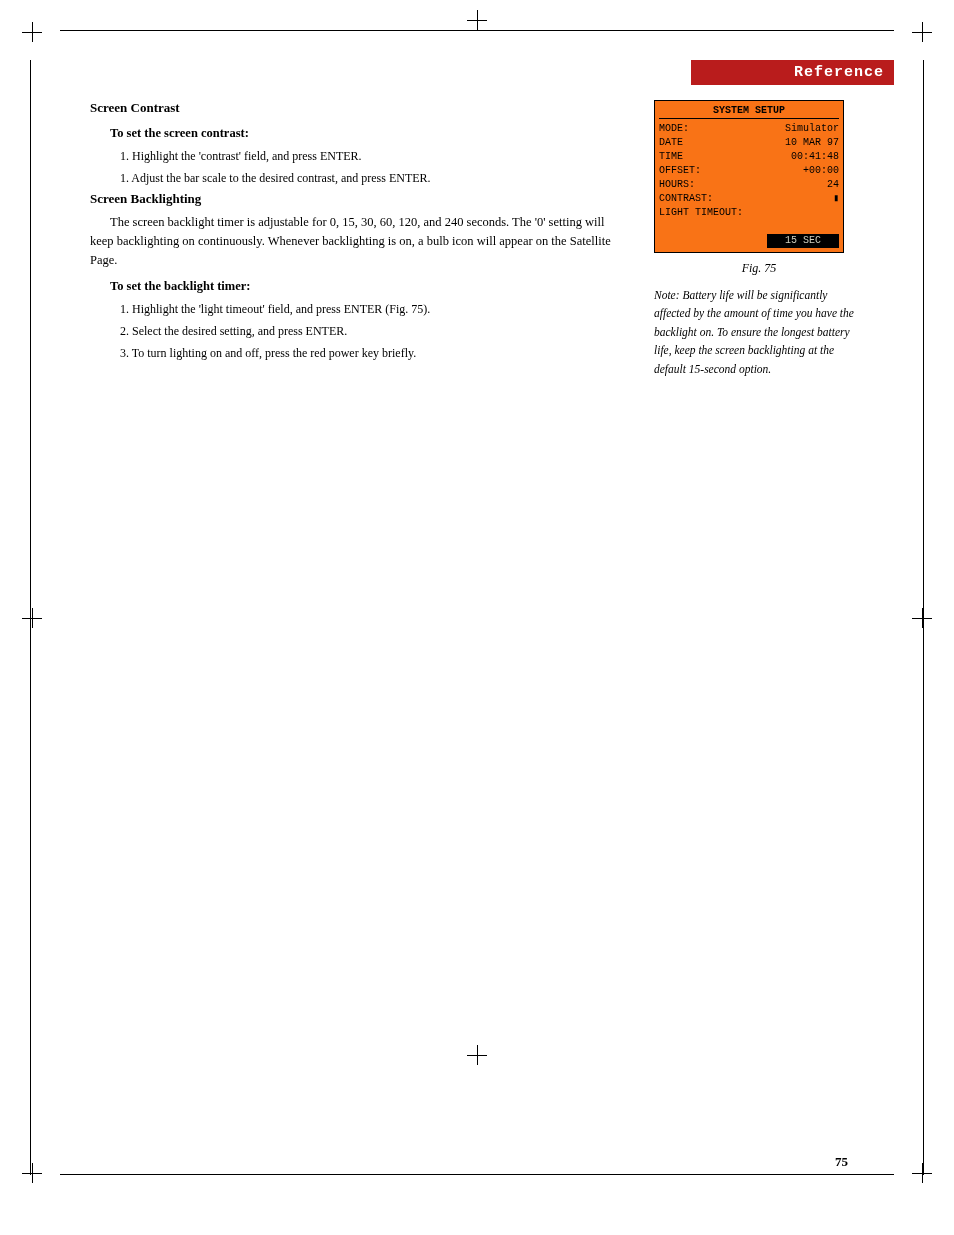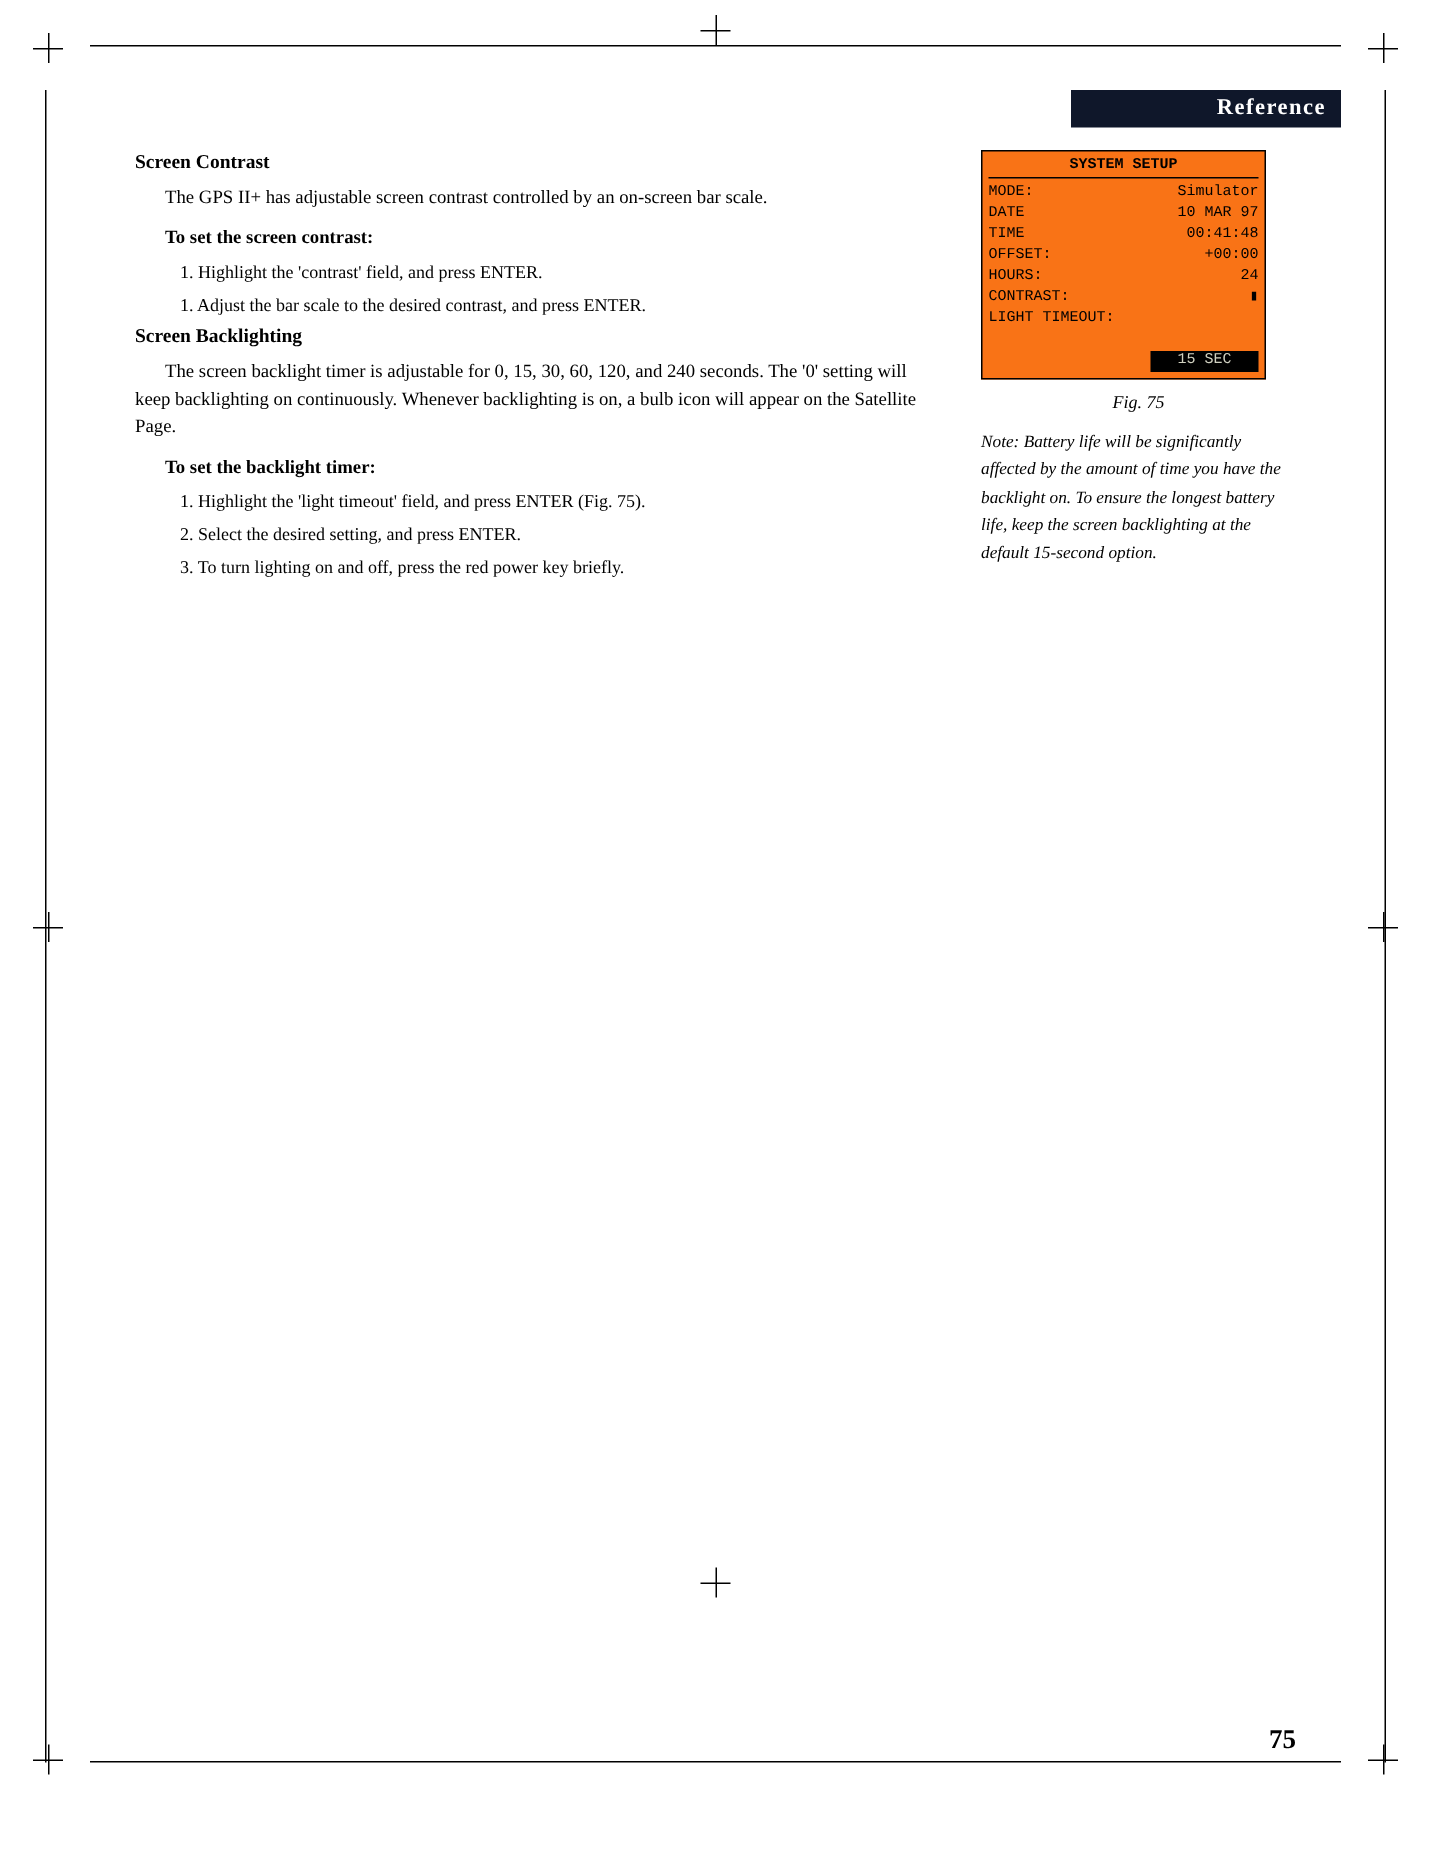--- a/index.html
+++ b/index.html
@@ -183,28 +183,29 @@
       top: 0;
       bottom: 0;
       width: 1px;
     }
 
     
     .header-bar {
       position: absolute;
       top: 60px;
       right: 60px;
-      width: 180px;
-      background: #0f172a;
+      width: 203px;
+      background: #b91c1c;
       color: #fff;
       text-align: right;
       padding: 4px 10px 4px 10px;
       font-size: 15px;
       font-weight: bold;
       letter-spacing: 1px;
+      font-family: Liberation Mono, monospace;
     }
 
     
     .main-content {
       position: absolute;
       top: 100px;
       left: 90px;
       right: 90px;
       bottom: 100px;
     }
@@ -320,23 +321,23 @@
       font-style: italic;
       font-size: 11.5px;
       line-height: 1.6;
       margin-top: 10px;
     }
 
     
     .page-number {
       position: absolute;
       bottom: 65px;
-      right: 90px;
+      right: 106px;
       font-weight: bold;
-      font-size: 18px;
+      font-size: 13px;
     }
   </style>
 </head>
 <body>
 
 <div class="page-border-top"></div>
 <div class="page-border-bottom"></div>
 <div class="page-border-left"></div>
 <div class="page-border-right"></div>
 
@@ -353,21 +354,20 @@
   <span>Reference</span>
 </div>
 
 <div class="main-content">
   <div class="columns">
 
     <div class="left-col">
 
       <div>
         <div class="section-heading">Screen Contrast</div>
-        <div class="body-text">The GPS II+ has adjustable screen contrast controlled by an on-screen bar scale.</div>
         <div class="instruction-bold">To set the screen contrast:</div>
         <div class="step">
           <span>1. Highlight the 'contrast' field, and press ENTER.</span>
         </div>
         <div class="step">
           <span>1. Adjust the bar scale to the desired contrast, and press ENTER.</span>
         </div>
       </div>
 
       <div>

